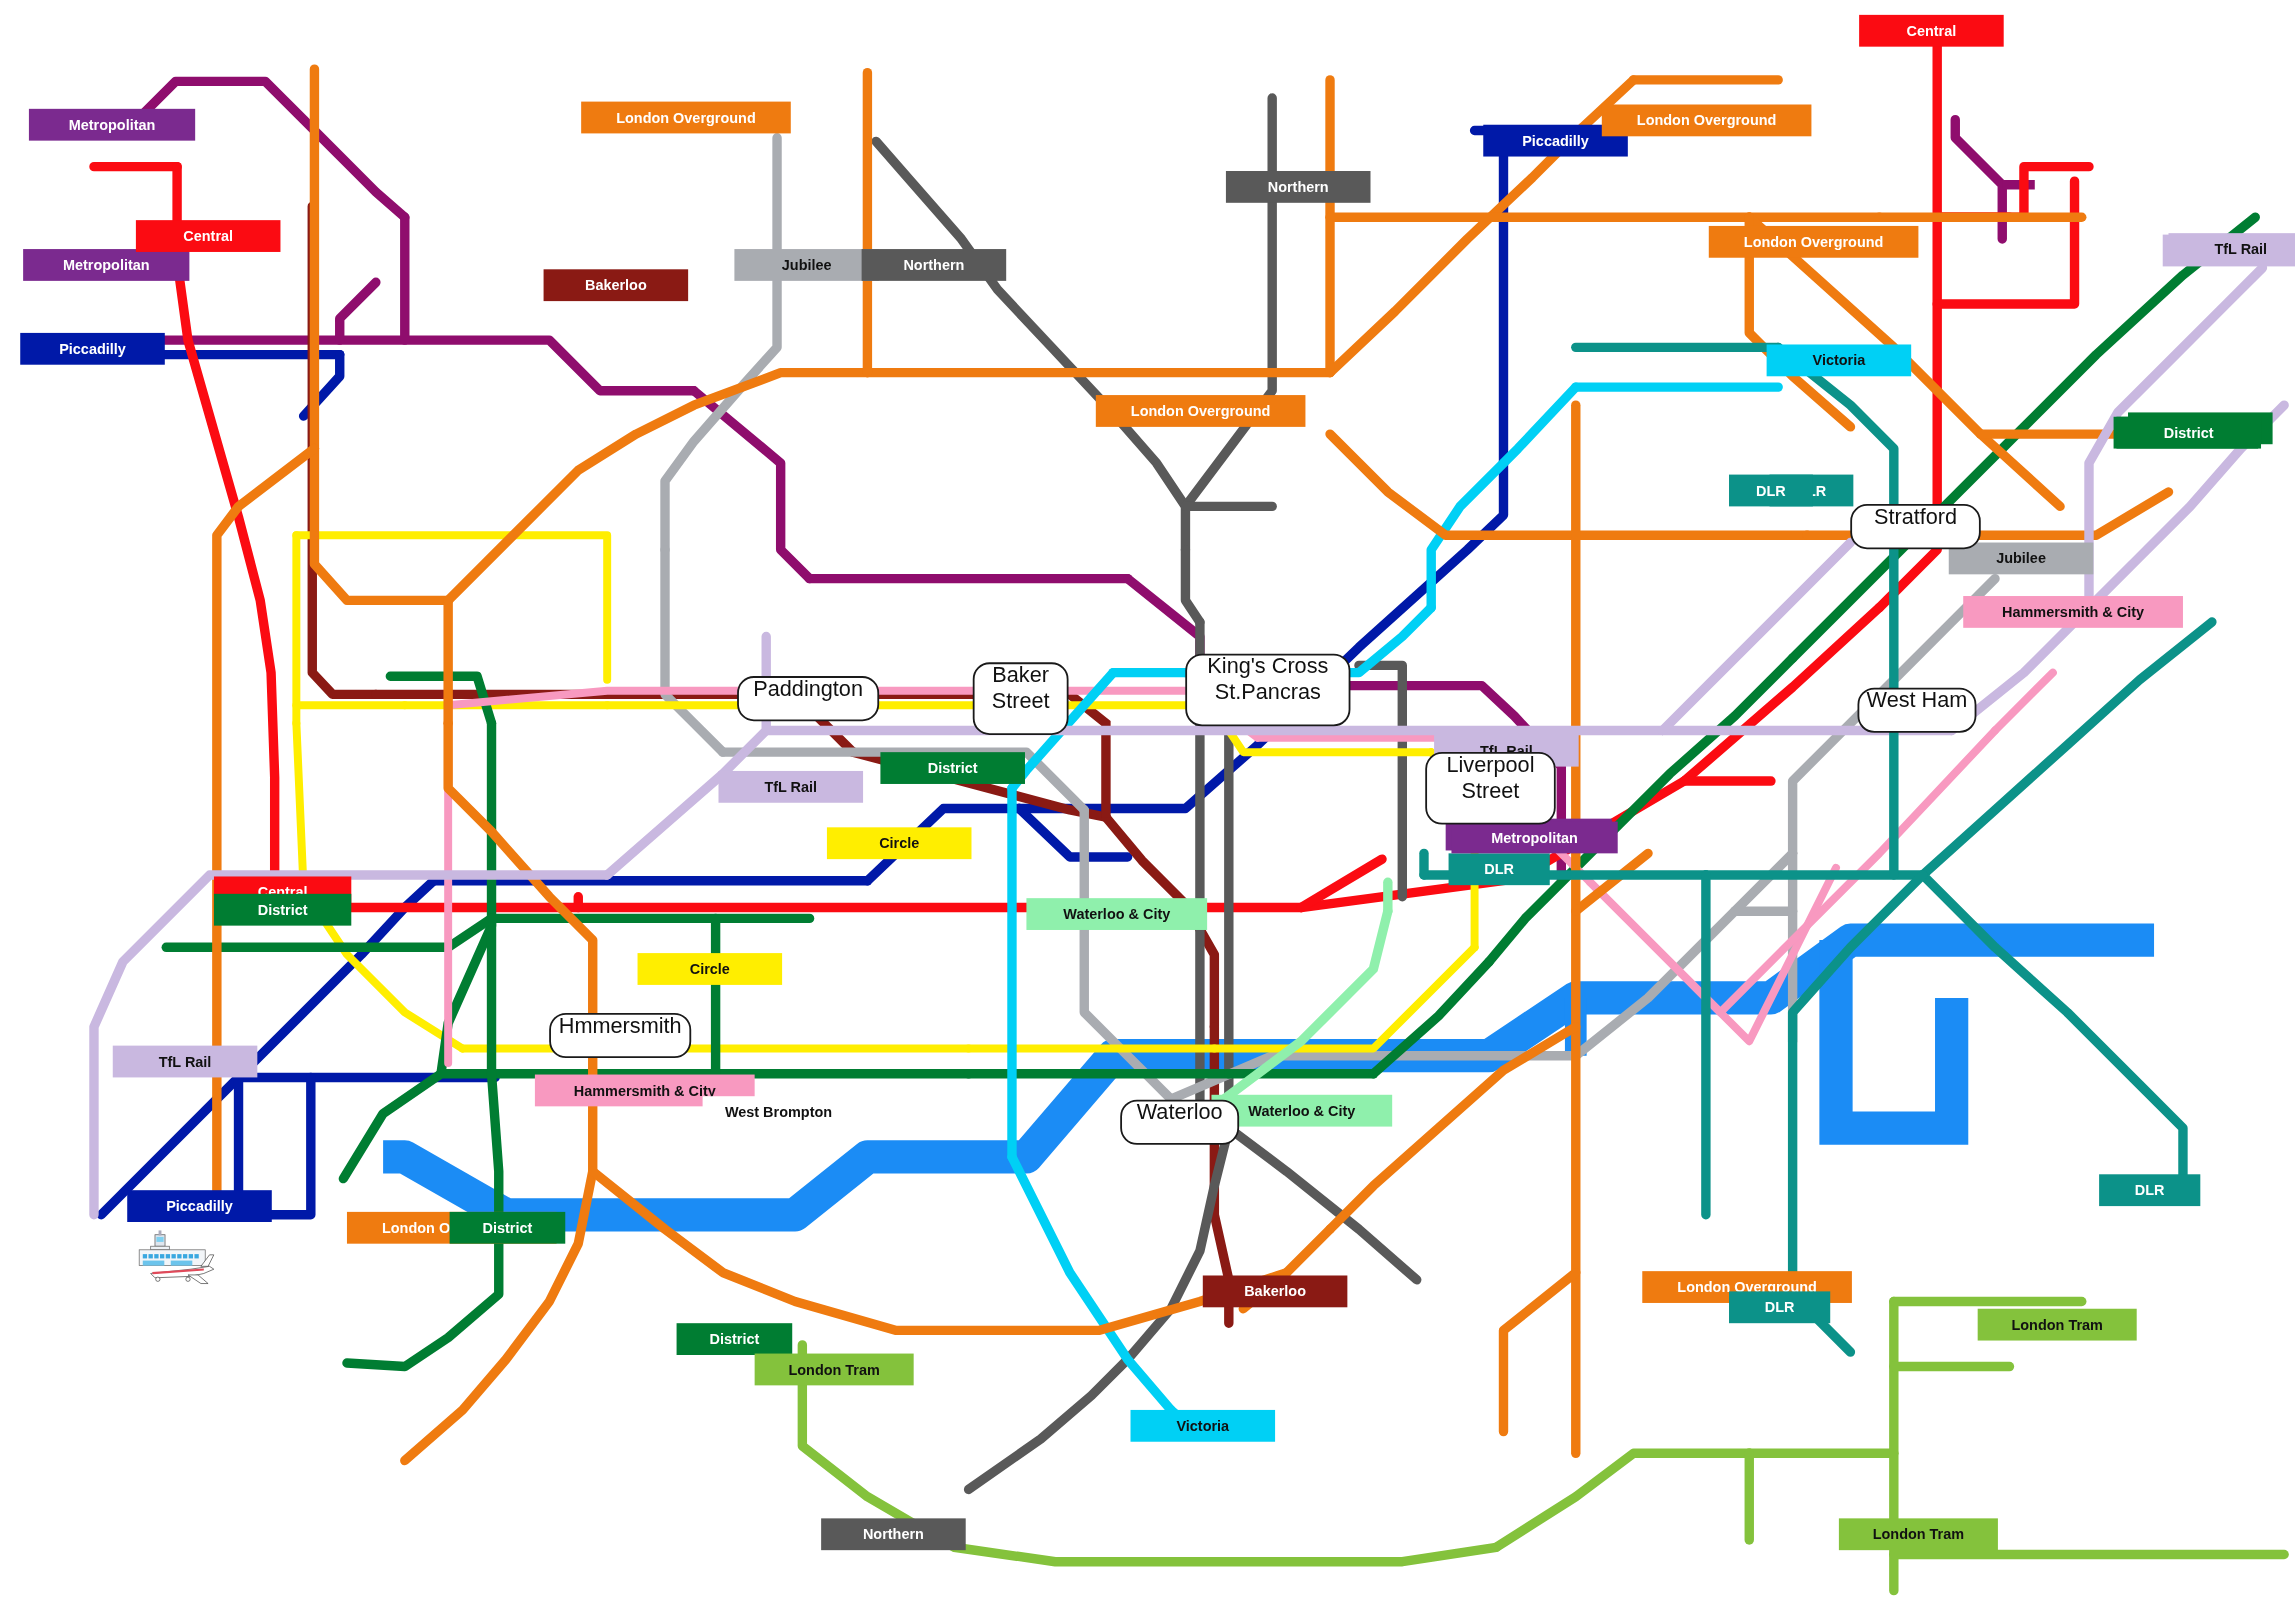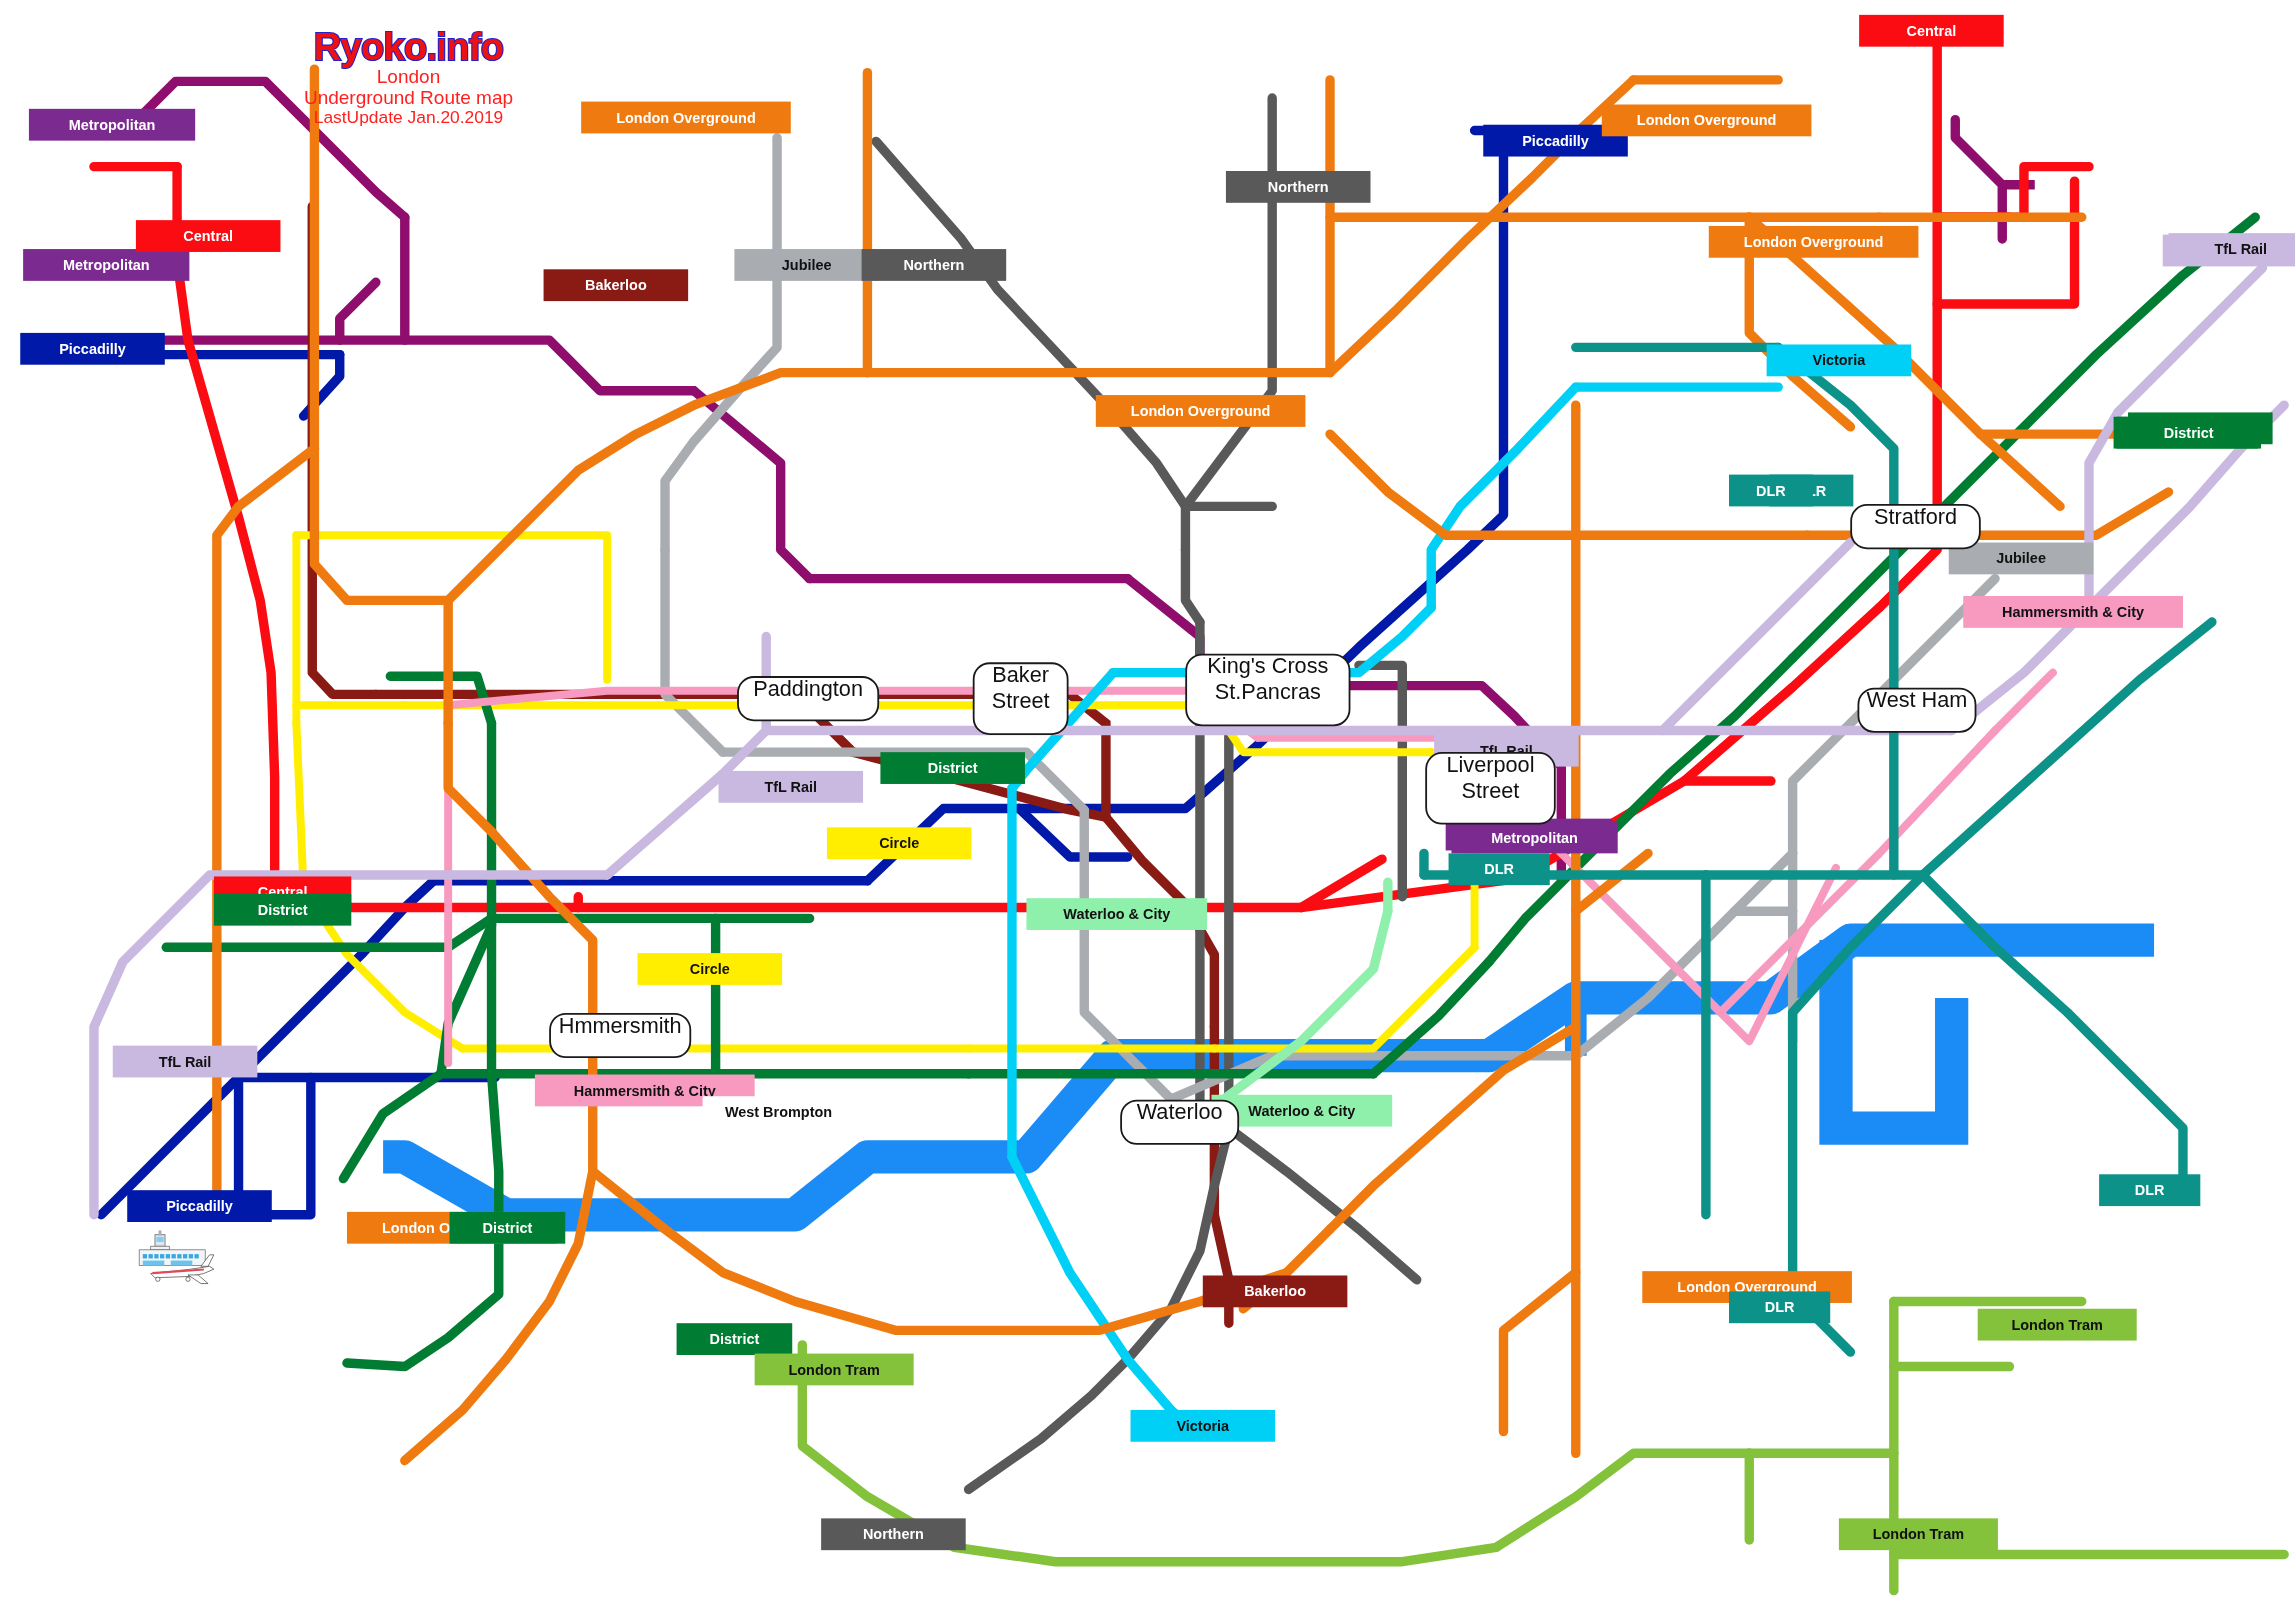--- a/index.html
+++ b/index.html
@@ -480,28 +480,20 @@
           <rect x="1551" y="1522" width="162" height="60" rx="22" fill="#ffffff" stroke="#1a1a1a" stroke-width="2.5"></rect>
           <text x="1632" y="1548" text-anchor="middle" class="big-label">Waterloo</text>
         </g>
         <g>
           <rect x="761" y="1402" width="194" height="60" rx="22" fill="#ffffff" stroke="#1a1a1a" stroke-width="2.5"></rect>
           <text x="858" y="1428" text-anchor="middle" class="big-label">Hmmersmith</text>
         </g>
       </g>
     </svg>
 
-  <div class="logo-wrap">
-    <div class="logo-main">Ryoko.info</div>
-    <div class="logo-sub">
-      <span class="l1">London</span>
-      <span class="l2">Underground Route map</span>
-      <span class="l3">LastUpdate Jan.20.2019</span>
-    </div>
-  </div>
 
   <svg class="airport-art" viewBox="0 0 125 85">
     <rect x="36" y="8" width="14" height="16" fill="#dfe6ee" stroke="#555" stroke-width="1"></rect>
     <rect x="38" y="11" width="10" height="7" fill="#7fd0f0"></rect>
     <rect x="41" y="2" width="4" height="7" fill="#aab"></rect>
     <rect x="30" y="24" width="26" height="5" fill="#eef2f6" stroke="#666" stroke-width="1"></rect>
     <rect x="14" y="29" width="92" height="22" fill="#f2f5f8" stroke="#666" stroke-width="1"></rect>
     <g fill="#3aa8e0">
       <rect x="19" y="35" width="6" height="6"></rect>
         <rect x="27" y="35" width="6" height="6"></rect>

